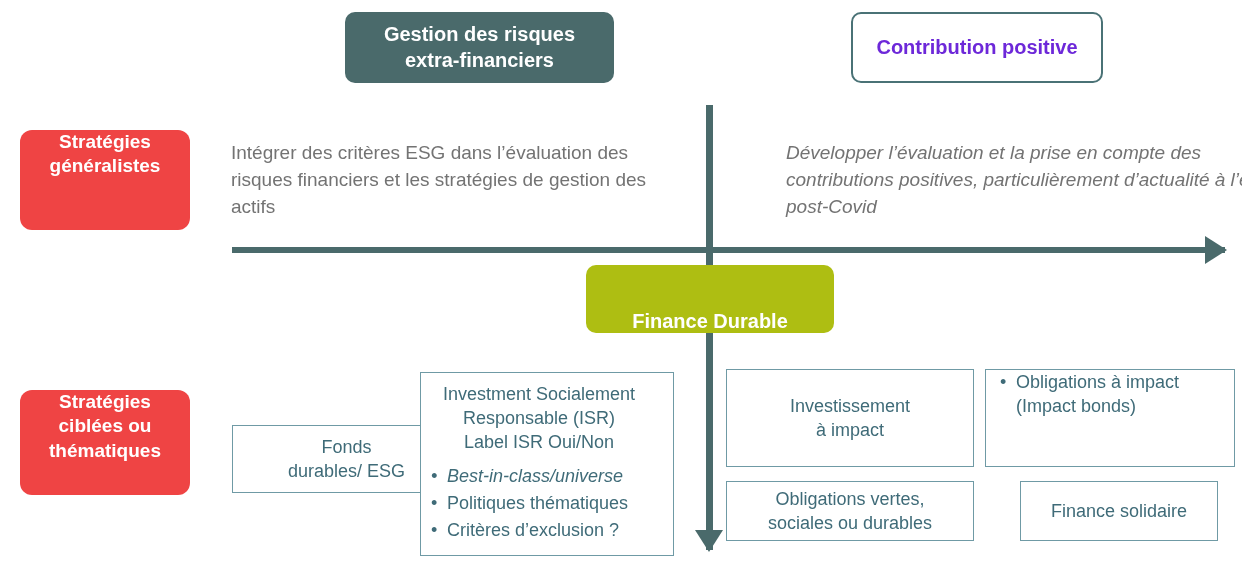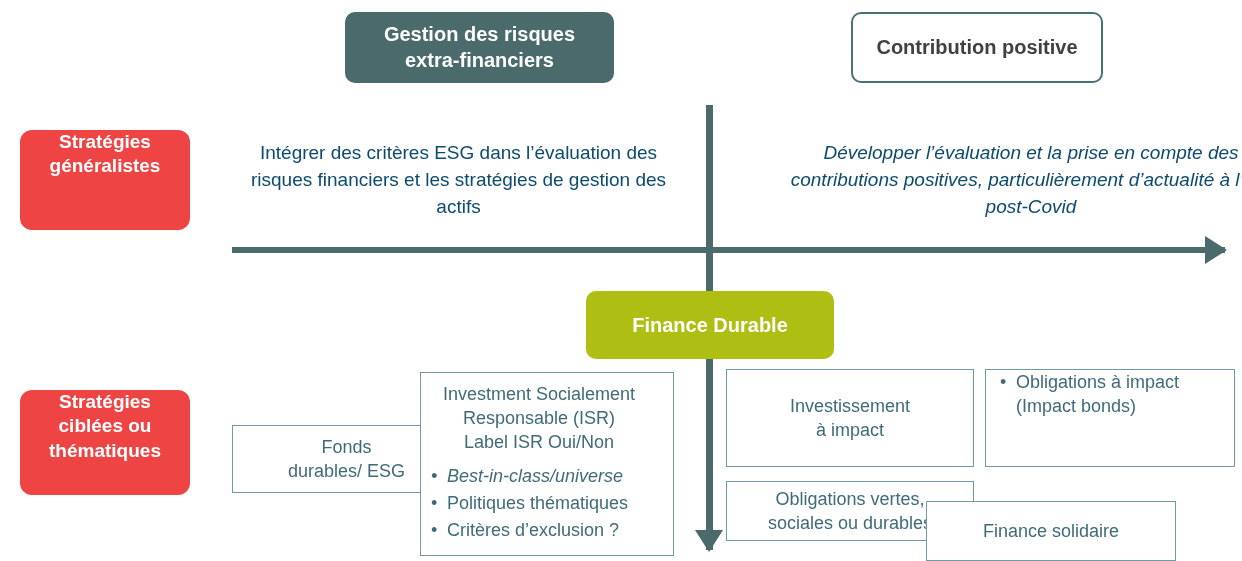--- a/index.html
+++ b/index.html
@@ -40,21 +40,21 @@
     color: #ffffff;
     padding: 16px 10px;
   }
   .hdr-outline {
     left: 851px;
     top: 12px;
     width: 252px;
     height: 71px;
     background: #ffffff;
     border: 2px solid #4a7276;
-    color: #404040;
+    color: #6d28d9;
     padding: 1px 10px;
   }
 
   
   .row-label {
     position: absolute;
     border-radius: 12px;
     background: #ef4444;
     color: #ffffff;
     font-weight: bold;
@@ -113,52 +113,51 @@
     left: 695px;
     top: 530px;
     border-left: 14px solid transparent;
     border-right: 14px solid transparent;
     border-top: 22px solid #4a6a6b;
   }
 
   
   .quad-text {
     position: absolute;
-    color: #0c4a6e;
+    color: #737373;
     font-size: 19px;
     line-height: 1.42;
-    text-align: center;
   }
   #quad-text-left {
     left: 231px;
     top: 140px;
     width: 455px;
   }
   #quad-text-right {
     left: 740px;
     top: 140px;
     width: 490px;
     font-style: italic;
     margin-left: 46px;
   }
 
   
   #center-pill {
     position: absolute;
     left: 586px;
-    top: 291px;
+    top: 265px;
     width: 248px;
     height: 68px;
     border-radius: 10px;
     background: #aebe12;
     color: #ffffff;
     font-weight: bold;
     font-size: 20px;
     display: flex;
-    align-items: center;
+    align-items: flex-end;
     justify-content: center;
     text-align: center;
     z-index: 3;
   }
 
   
   .box {
     position: absolute;
     background: #ffffff;
     border: 1px solid #6f9aa5;
@@ -237,25 +236,24 @@
     width: 100%;
     box-sizing: border-box;
   }
   #box-obligations {
     left: 726px;
     top: 481px;
     width: 248px;
     height: 60px;
   }
   #box-solidaire {
-    left: 926px;
+    left: 1020px;
     top: 481px;
-    width: 250px;
+    width: 198px;
     height: 60px;
-    margin-top: 20px;
   }
 </style>
 </head>
 <body>
 
 <div id="canvas">
 
   <div class="hdr-pill hdr-filled">
     <span>Gestion des risques<br>extra-financiers</span>
   </div>

